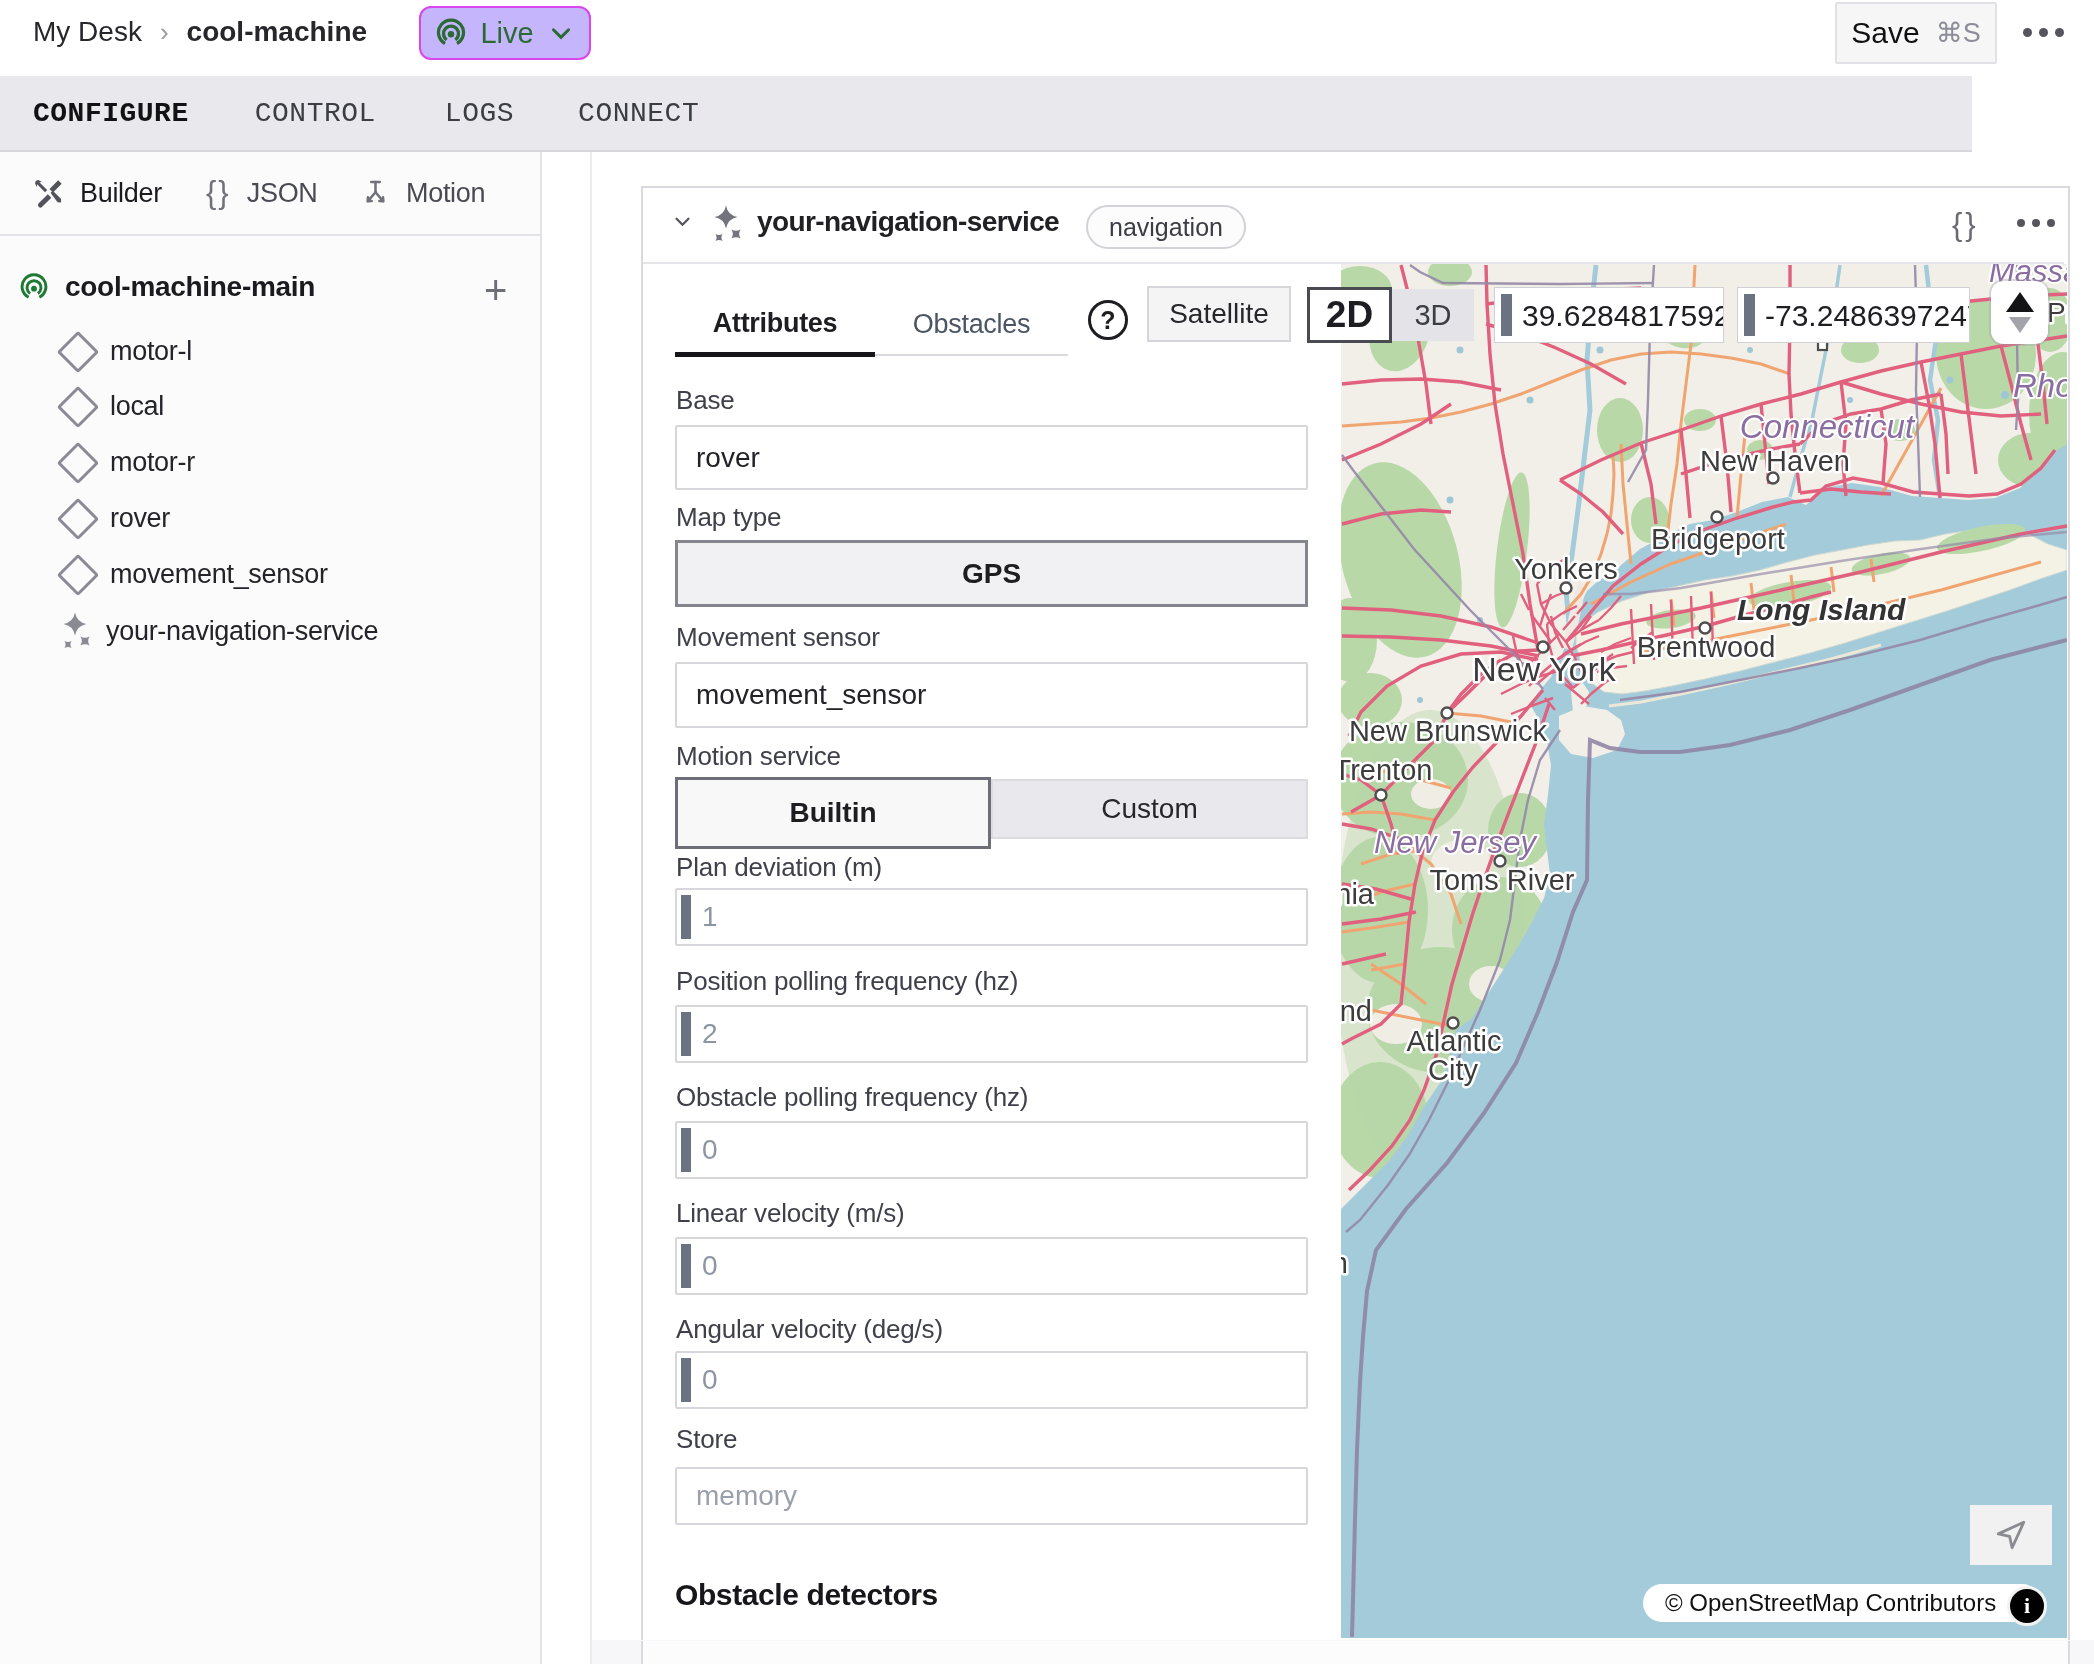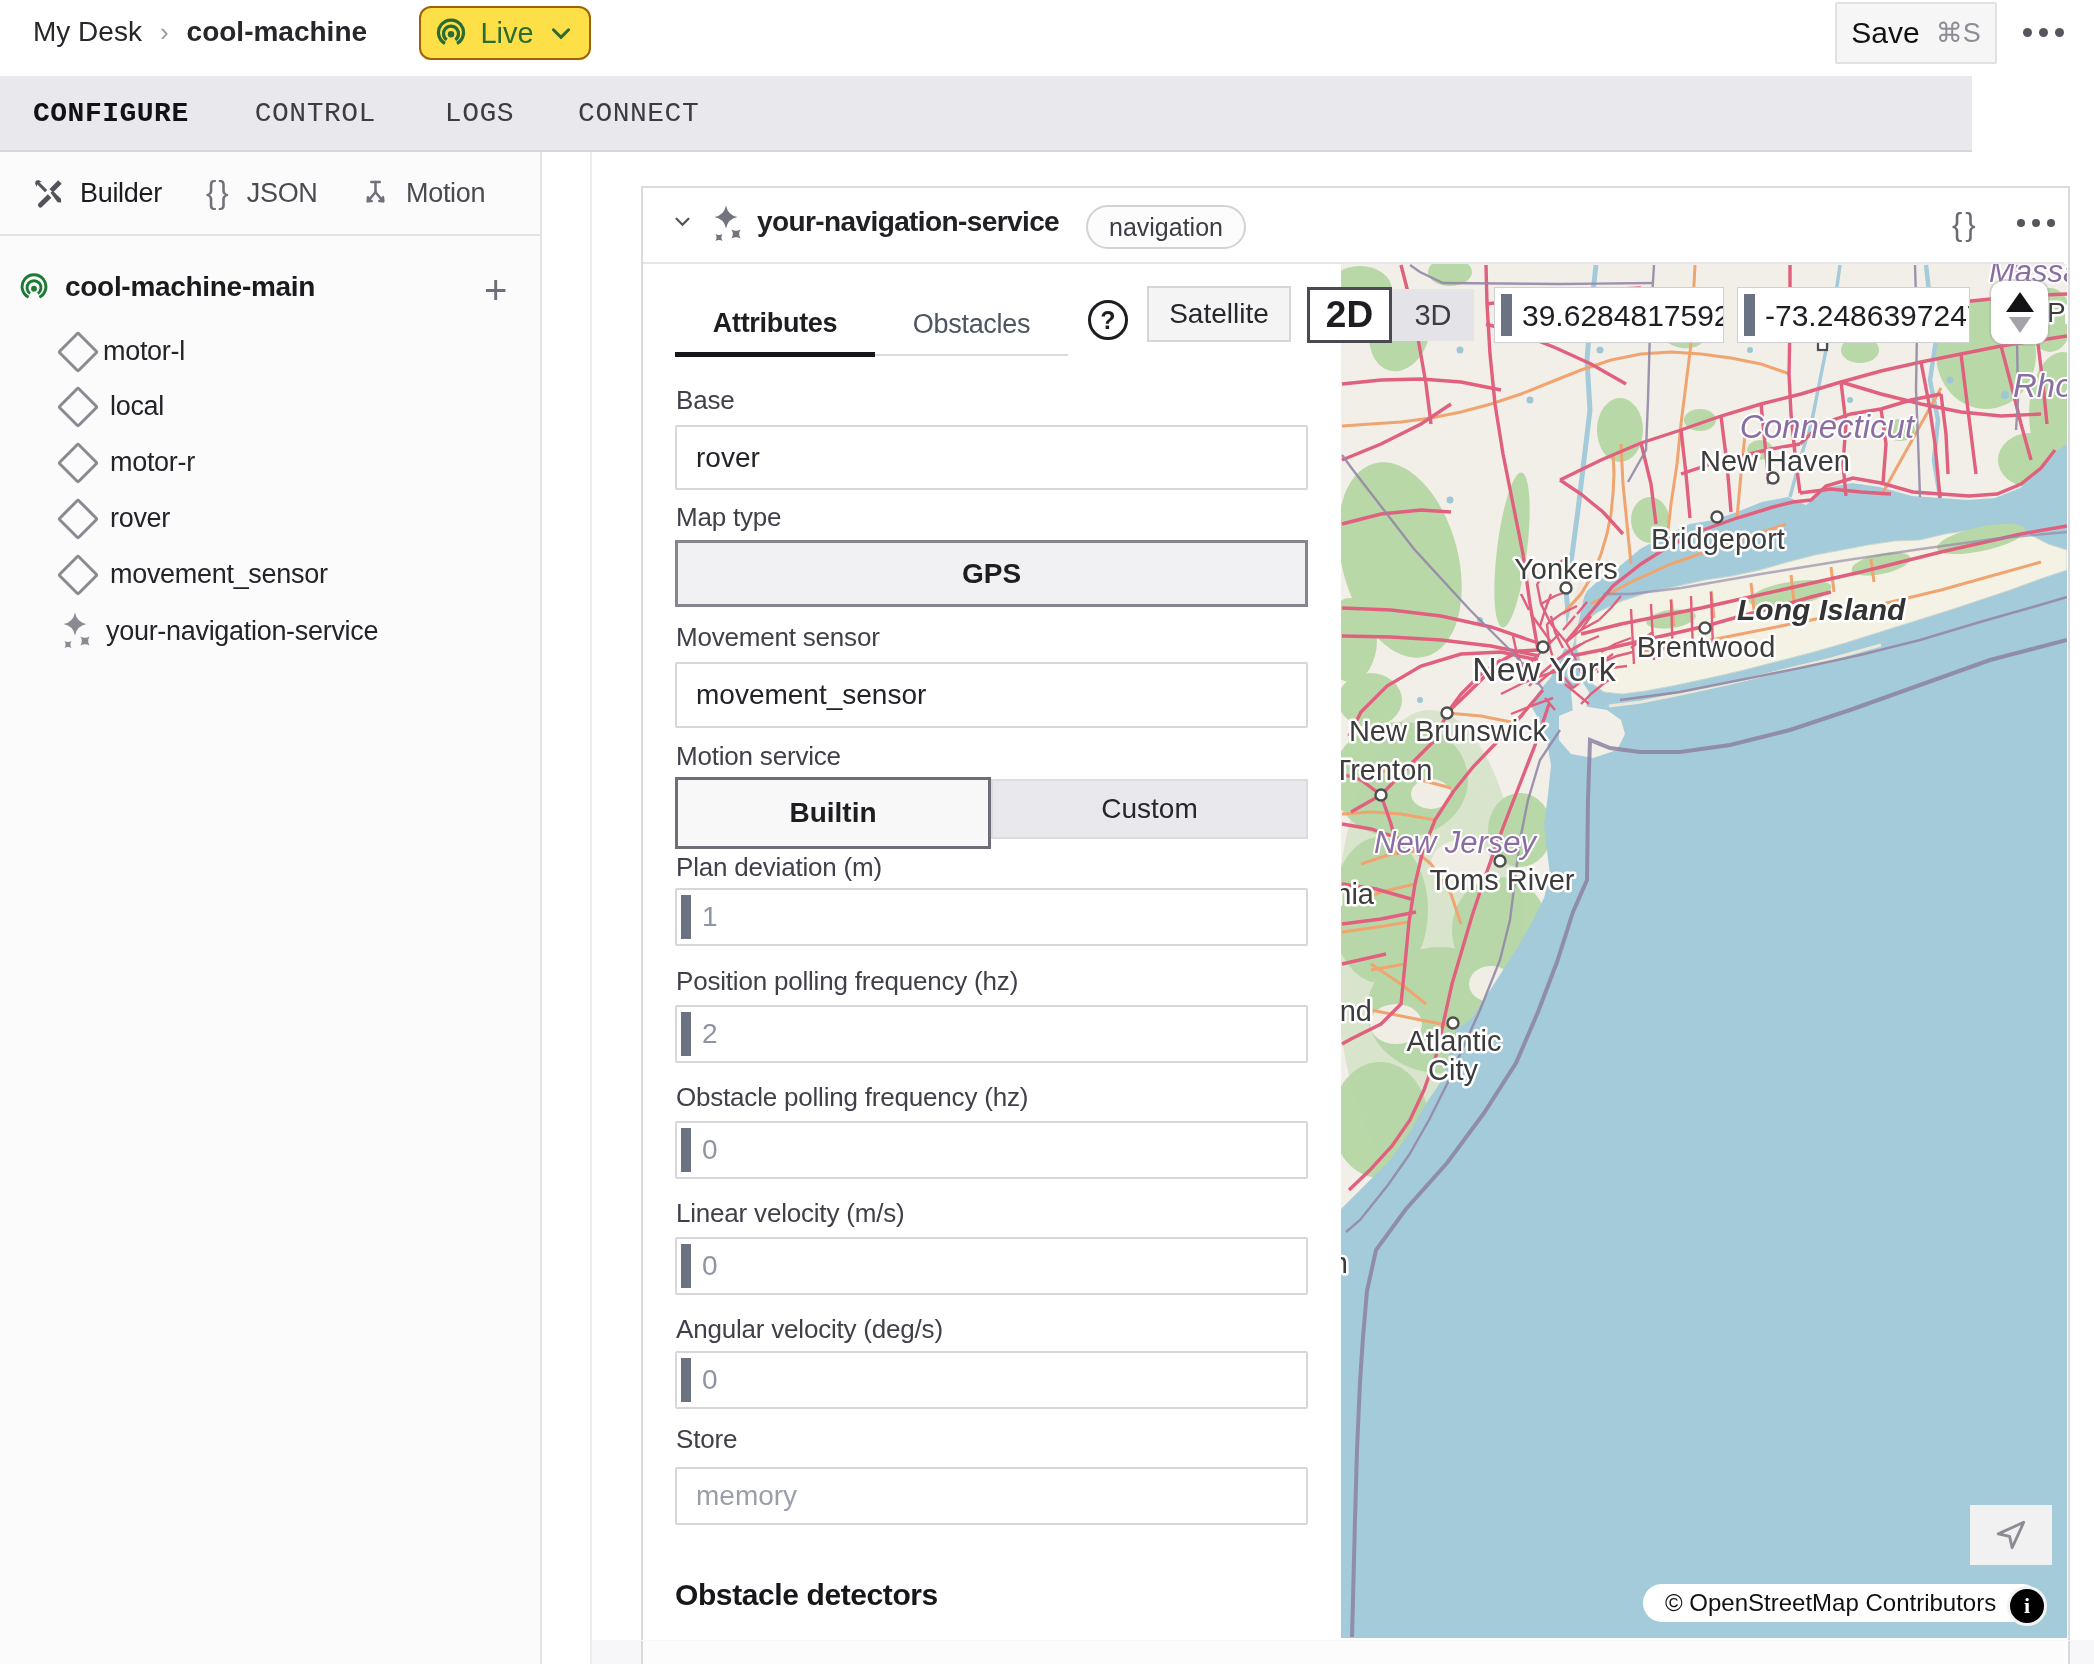--- a/index.html
+++ b/index.html
@@ -3,21 +3,21 @@
 <meta charset="utf-8">
 <style>
   html,body{margin:0;padding:0}
   body{width:2094px;height:1664px;position:relative;overflow:hidden;background:#fff;
        font-family:"Liberation Sans", sans-serif;-webkit-font-smoothing:antialiased}
   .abs{position:absolute}
   
   #crumb{left:33px;top:16px;font-size:28px;color:#26262b}
   #crumb b{font-weight:700}
   #crumb .sep{color:#9b9ba3;margin:0 18px;font-size:26px}
-  #livepill{left:419px;top:6px;width:168px;height:50px;background:#fde047;border:2px solid #a16207;
+  #livepill{left:419px;top:6px;width:168px;height:50px;background:#c4b5fd;border:2px solid #d946ef;
             border-radius:12px;display:flex;align-items:center;justify-content:center;gap:14px}
   #livepill span{color:#2b6a33;font-size:29px;font-weight:500}
   #savebtn{left:1835px;top:2px;width:158px;height:58px;background:#f6f6f7;border:2px solid #e2e2e6;
            display:flex;align-items:center;justify-content:center;gap:16px;border-radius:2px}
   #savebtn .s1{font-size:30px;color:#111114}
   #savebtn .s2{font-size:27px;color:#8d8d97}
   .hdots{display:flex;gap:7px;align-items:center}
   .hdots i{width:9px;height:9px;border-radius:50%;background:#55555e;display:block}
   
   #tabbar{left:0;top:76px;width:1972px;height:74px;background:#e9e9ed;border-bottom:2px solid #d7d7db;
@@ -112,21 +112,21 @@
       <circle cx="12" cy="13.4" r="2.5" fill="#1e7a33" stroke="none"></circle>
       <path d="M8.7 17.6 A6 6 0 1 1 15.3 17.6" stroke-width="2.5"></path>
       <path d="M7.4 20.8 A10.2 10.2 0 1 1 16.6 20.8" stroke-width="2.5"></path>
     </svg>
     <span style="margin-left:17px;font-weight:700;font-size:28px;color:#1a1a1f">cool-machine-main</span>
   </div>
   <div class="abs" style="left:484px;top:116px;font-size:40px;font-weight:300;color:#6e6e78">+</div>
 
   <div class="trow" style="left:63px;top:184px">
       <span class="diamond"></span>
-      <span style="margin-left:10px">motor-l</span>
+      <span style="margin-left:17px">motor-l</span>
     </div>
   <div class="trow" style="left:63px;top:239px">
       <span class="diamond"></span>
       <span style="margin-left:17px">local</span>
     </div>
   <div class="trow" style="left:63px;top:295px">
       <span class="diamond"></span>
       <span style="margin-left:17px">motor-r</span>
     </div>
   <div class="trow" style="left:63px;top:351px">

